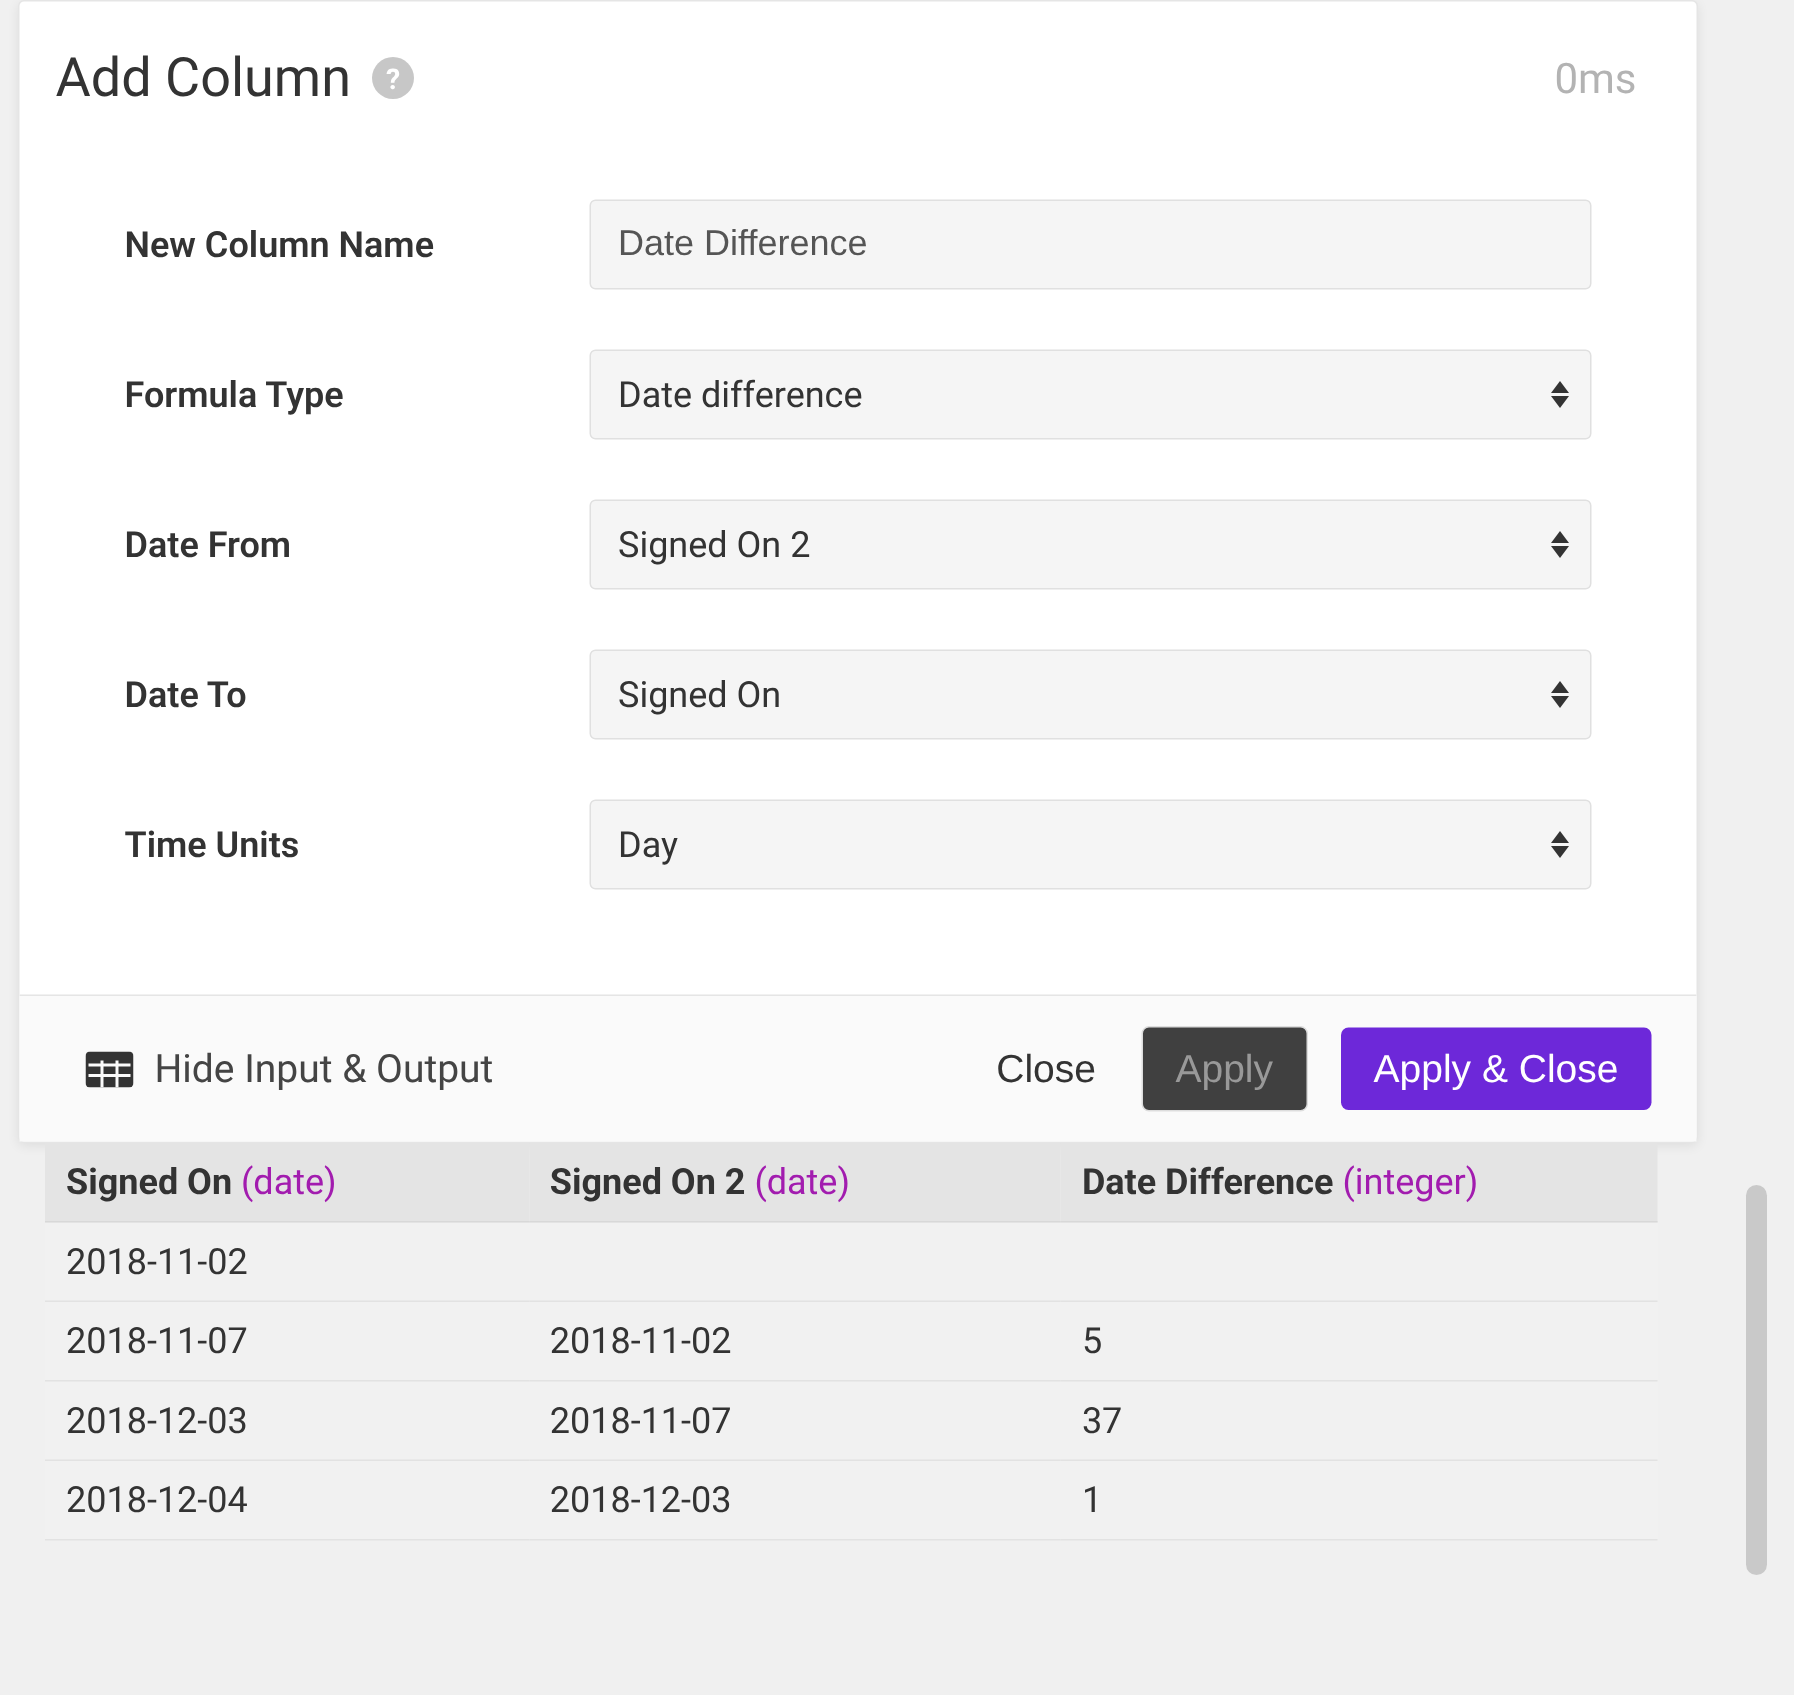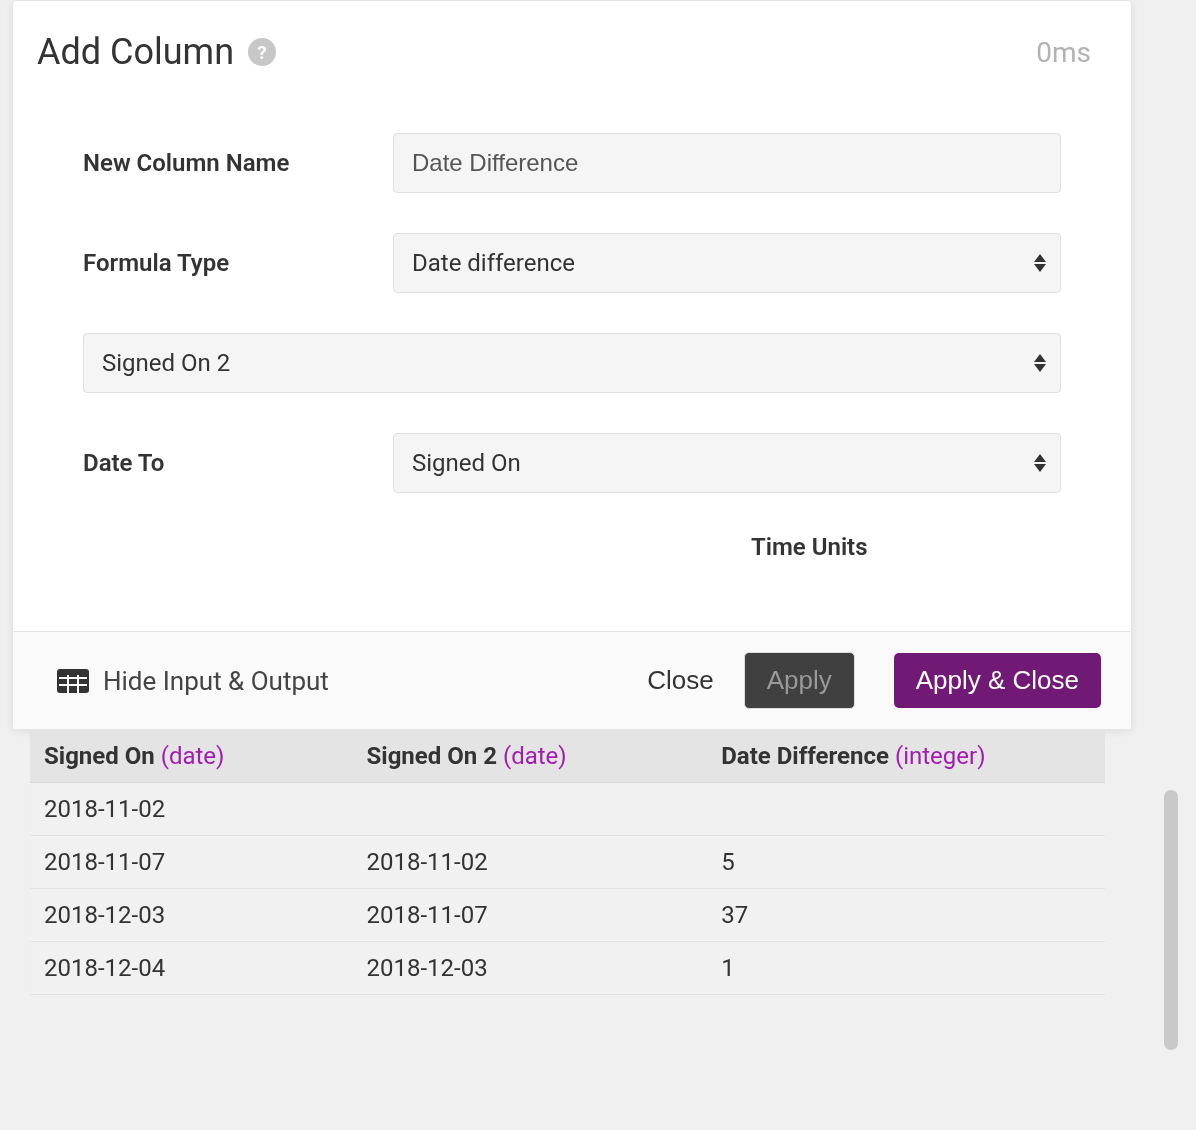--- a/index.html
+++ b/index.html
@@ -158,22 +158,21 @@
       color: #333;
       padding: 12px 8px;
     }
     .btn-apply {
       color: #999;
       border: 1px solid #ddd;
       background: #404040;
     }
     .btn-apply-close {
       color: #fff;
-      background: #701a75;
-      margin-left: 17px;
+      background: #6d28d9;
     }
     .results-table {
       width: 1075px;
       margin-left: 30px;
       margin-top: 0;
       border-collapse: collapse;
       font-size: 24px;
     }
     .results-table thead {
       background: #e4e4e4;
@@ -241,20 +240,21 @@
         <div class="form-select">
           <span>Date difference</span>
           <span class="select-caret">
             <span class="caret-up"></span>
               <span class="caret-down"></span>
           </span>
         </div>
       </div>
 
       <div class="form-row">
+        <div class="form-label">Date From</div>
         <div class="form-select">
           <span>Signed On 2</span>
           <span class="select-caret">
             <span class="caret-up"></span>
               <span class="caret-down"></span>
           </span>
         </div>
       </div>
 
       <div class="form-row">
@@ -263,20 +263,27 @@
           <span>Signed On</span>
           <span class="select-caret">
             <span class="caret-up"></span>
               <span class="caret-down"></span>
           </span>
         </div>
       </div>
 
       <div class="form-row">
         <div class="form-label">Time Units</div>
+        <div class="form-select">
+          <span>Day</span>
+          <span class="select-caret">
+            <span class="caret-up"></span>
+              <span class="caret-down"></span>
+          </span>
+        </div>
       </div>
     </div>
 
     <div class="dialog-footer">
       <div class="footer-left">
         <svg class="table-icon" viewBox="0 0 32 24" fill="#333">
           <rect x="0" y="0" width="32" height="24" rx="3" fill="#333"></rect>
           <rect x="2" y="8" width="28" height="2" fill="#fafafa"></rect>
           <rect x="2" y="15" width="28" height="2" fill="#fafafa"></rect>
           <rect x="10" y="6" width="2" height="18" fill="#fafafa"></rect>

